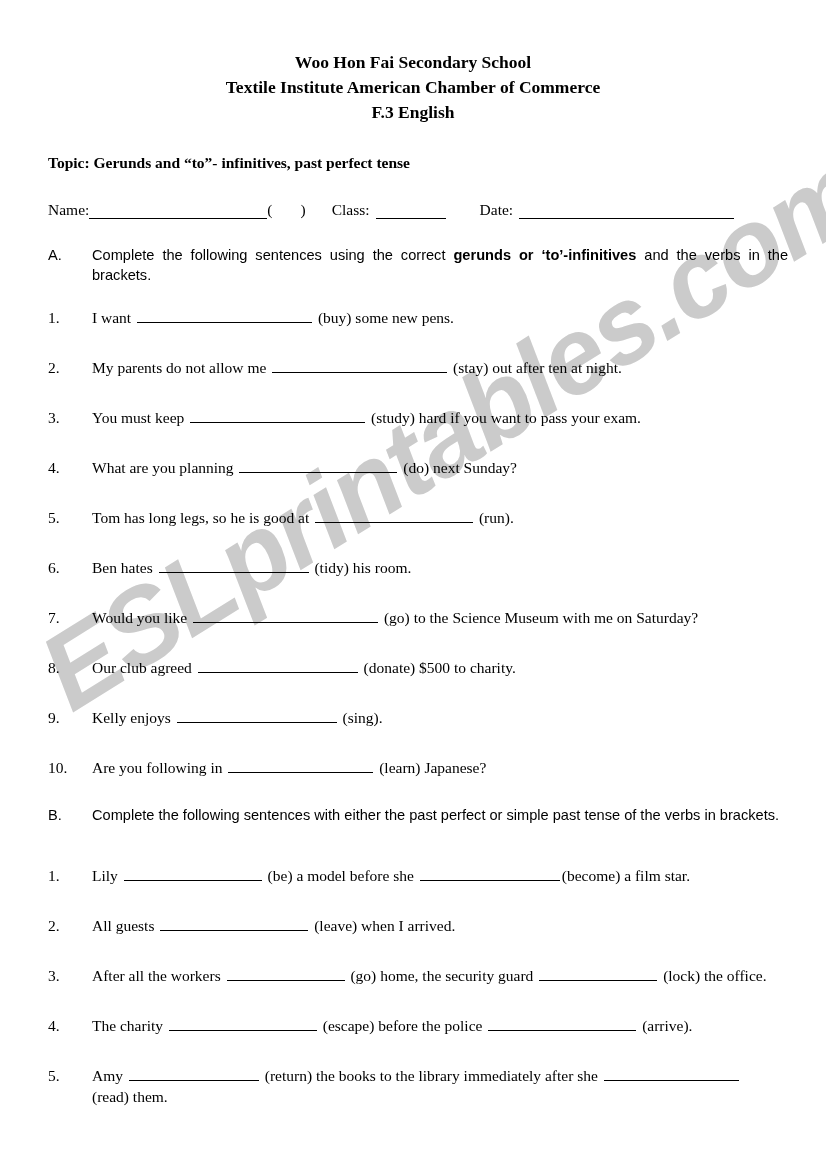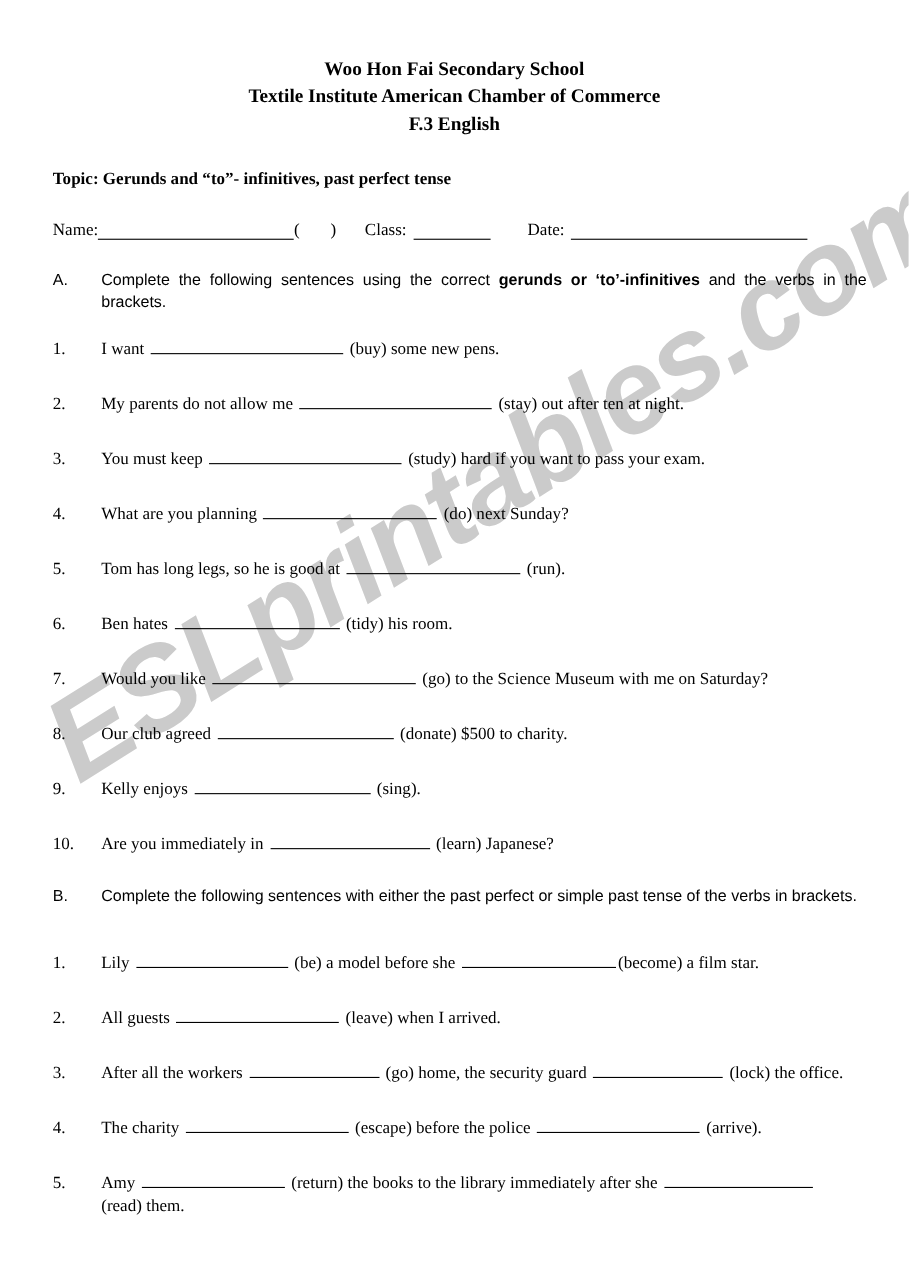--- a/index.html
+++ b/index.html
@@ -82,21 +82,21 @@
   }
 
   .info-row {
     position: absolute;
     left: 48px;
     top: 201px;
     width: 740px;
     font-size: 15.5px;
     white-space: nowrap;
     display: flex;
-    align-items: center;
+    align-items: flex-end;
   }
   .info-label { white-space: pre; }
   .rule {
     display: inline-block;
     border-bottom: 1.3px solid #000;
     height: 14px;
     vertical-align: baseline;
   }
   .rule.name { width: 178px; }
   .rule.class { width: 70px; }
@@ -224,21 +224,21 @@
           <div class="q-item">
             <span class="num">8.</span>
             <span class="qtext"><span>Our club agreed </span><span class="blank" style="width: 160px;"></span><span> (donate) $500 to charity.</span></span>
           </div>
           <div class="q-item">
             <span class="num">9.</span>
             <span class="qtext"><span>Kelly enjoys </span><span class="blank" style="width: 160px;"></span><span> (sing).</span></span>
           </div>
           <div class="q-item">
             <span class="num">10.</span>
-            <span class="qtext"><span>Are you immediately in </span><span class="blank" style="width: 145px;"></span><span> (learn) Japanese?</span></span>
+            <span class="qtext"><span>Are you following in </span><span class="blank" style="width: 145px;"></span><span> (learn) Japanese?</span></span>
           </div>
         </div>
         <div class="section-instr" style="top: 806px;">
           <span class="marker">B.</span>
           <span class="instr-body"><span>Complete the following sentences with either the past perfect or simple past tense of the verbs in brackets.</span></span>
         </div>
         <div class="q-list" style="top: 865px;">
           <div class="q-item">
             <span class="num">1.</span>
             <span class="qtext"><span>Lily </span><span class="blank" style="width: 138px;"></span><span> (be) a model before she </span><span class="blank" style="width: 140px;"></span><span>(become) a film star.</span></span>

